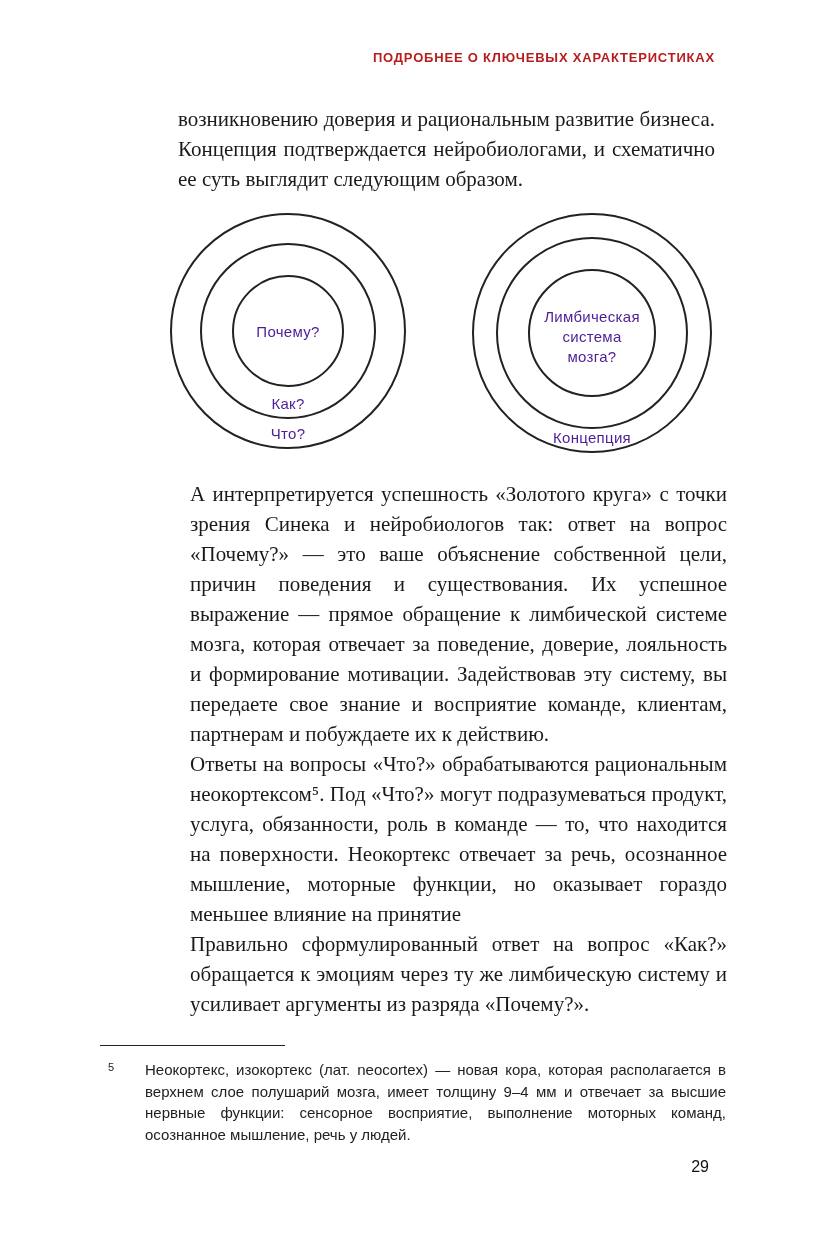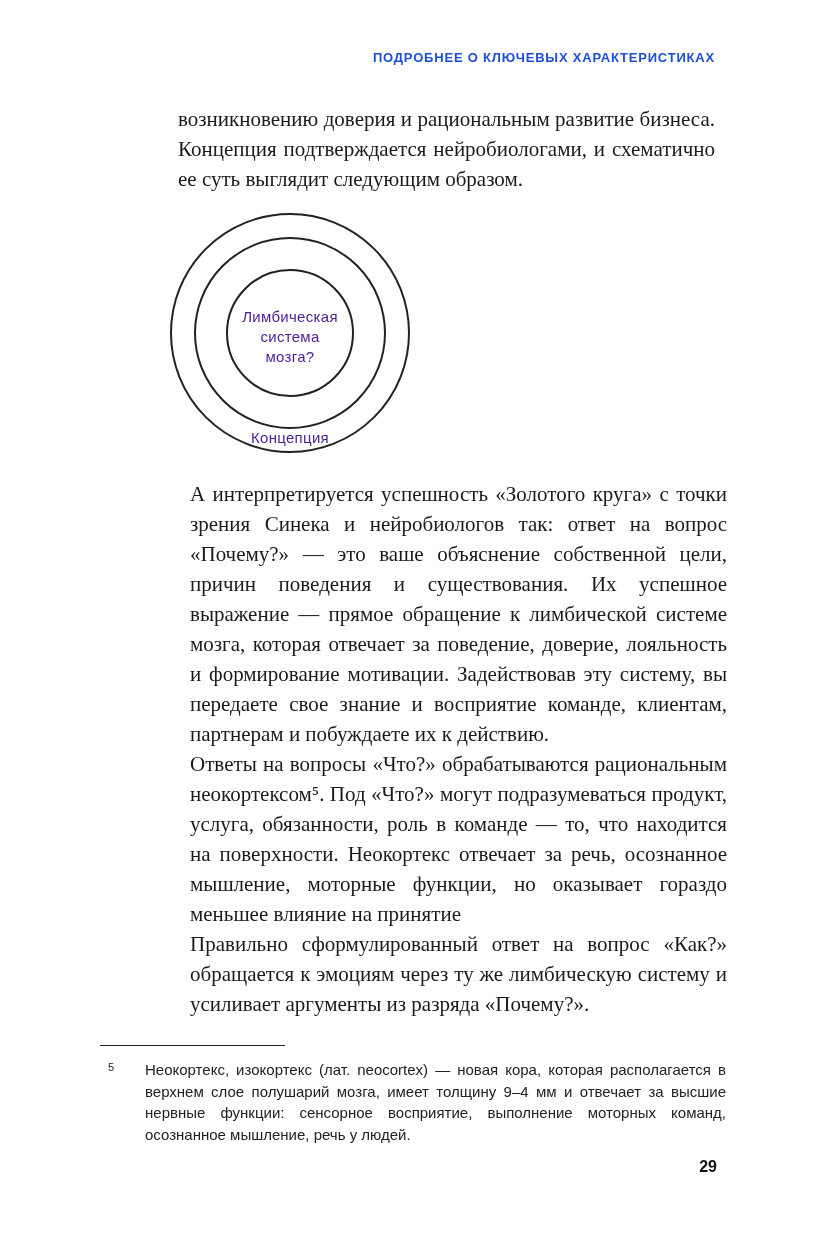--- a/index.html
+++ b/index.html
@@ -17,21 +17,21 @@
 
   
   .running-header {
     position: absolute;
     top: 50px;
     right: 118px;
     font-family: "Liberation Sans", sans-serif;
     font-size: 13px;
     font-weight: 700;
     letter-spacing: 0.8px;
-    color: #1d4ed8;
+    color: #b91c1c;
     white-space: nowrap;
   }
 
   
   .body-text {
     font-size: 21px;
     line-height: 30px;
     text-align: justify;
     margin: 0;
     hyphens: auto;
@@ -129,40 +129,48 @@
     position: absolute;
     left: 8px;
     top: -2px;
     font-size: 11px;
   }
 
   
   .page-number {
     position: absolute;
     top: 1158px;
-    right: 116px;
+    right: 124px;
     font-family: "Liberation Sans", sans-serif;
     font-size: 16px;
-    font-weight: 700;
+    font-weight: 400;
     color: #111111;
   }
 </style>
 </head>
 <body>
 
 <div class="page">
 
   <div class="running-header">ПОДРОБНЕЕ О КЛЮЧЕВЫХ ХАРАКТЕРИСТИКАХ</div>
 
   <div class="intro-block">
     <p class="body-text">возникновению доверия и рациональным развитие бизнеса. Концепция подтверждается нейробиологами, и схематично ее суть выглядит следующим образом.</p>
   </div>
 
   <div class="diagrams">
 
+    <div class="diagram diagram-left">
+      <div class="circle l-outer"></div>
+      <div class="circle l-middle"></div>
+      <div class="circle l-inner"></div>
+      <div class="circle-label l-label-center">Почему?</div>
+      <div class="circle-label l-label-how">Как?</div>
+      <div class="circle-label l-label-what">Что?</div>
+    </div>
 
     <div class="diagram diagram-right">
       <div class="circle r-outer"></div>
       <div class="circle r-middle"></div>
       <div class="circle r-inner"></div>
       <div class="circle-label r-label-center">Лимбическая система мозга?</div>
       <div class="circle-label r-label-outer">Концепция</div>
     </div>
 
   </div>

